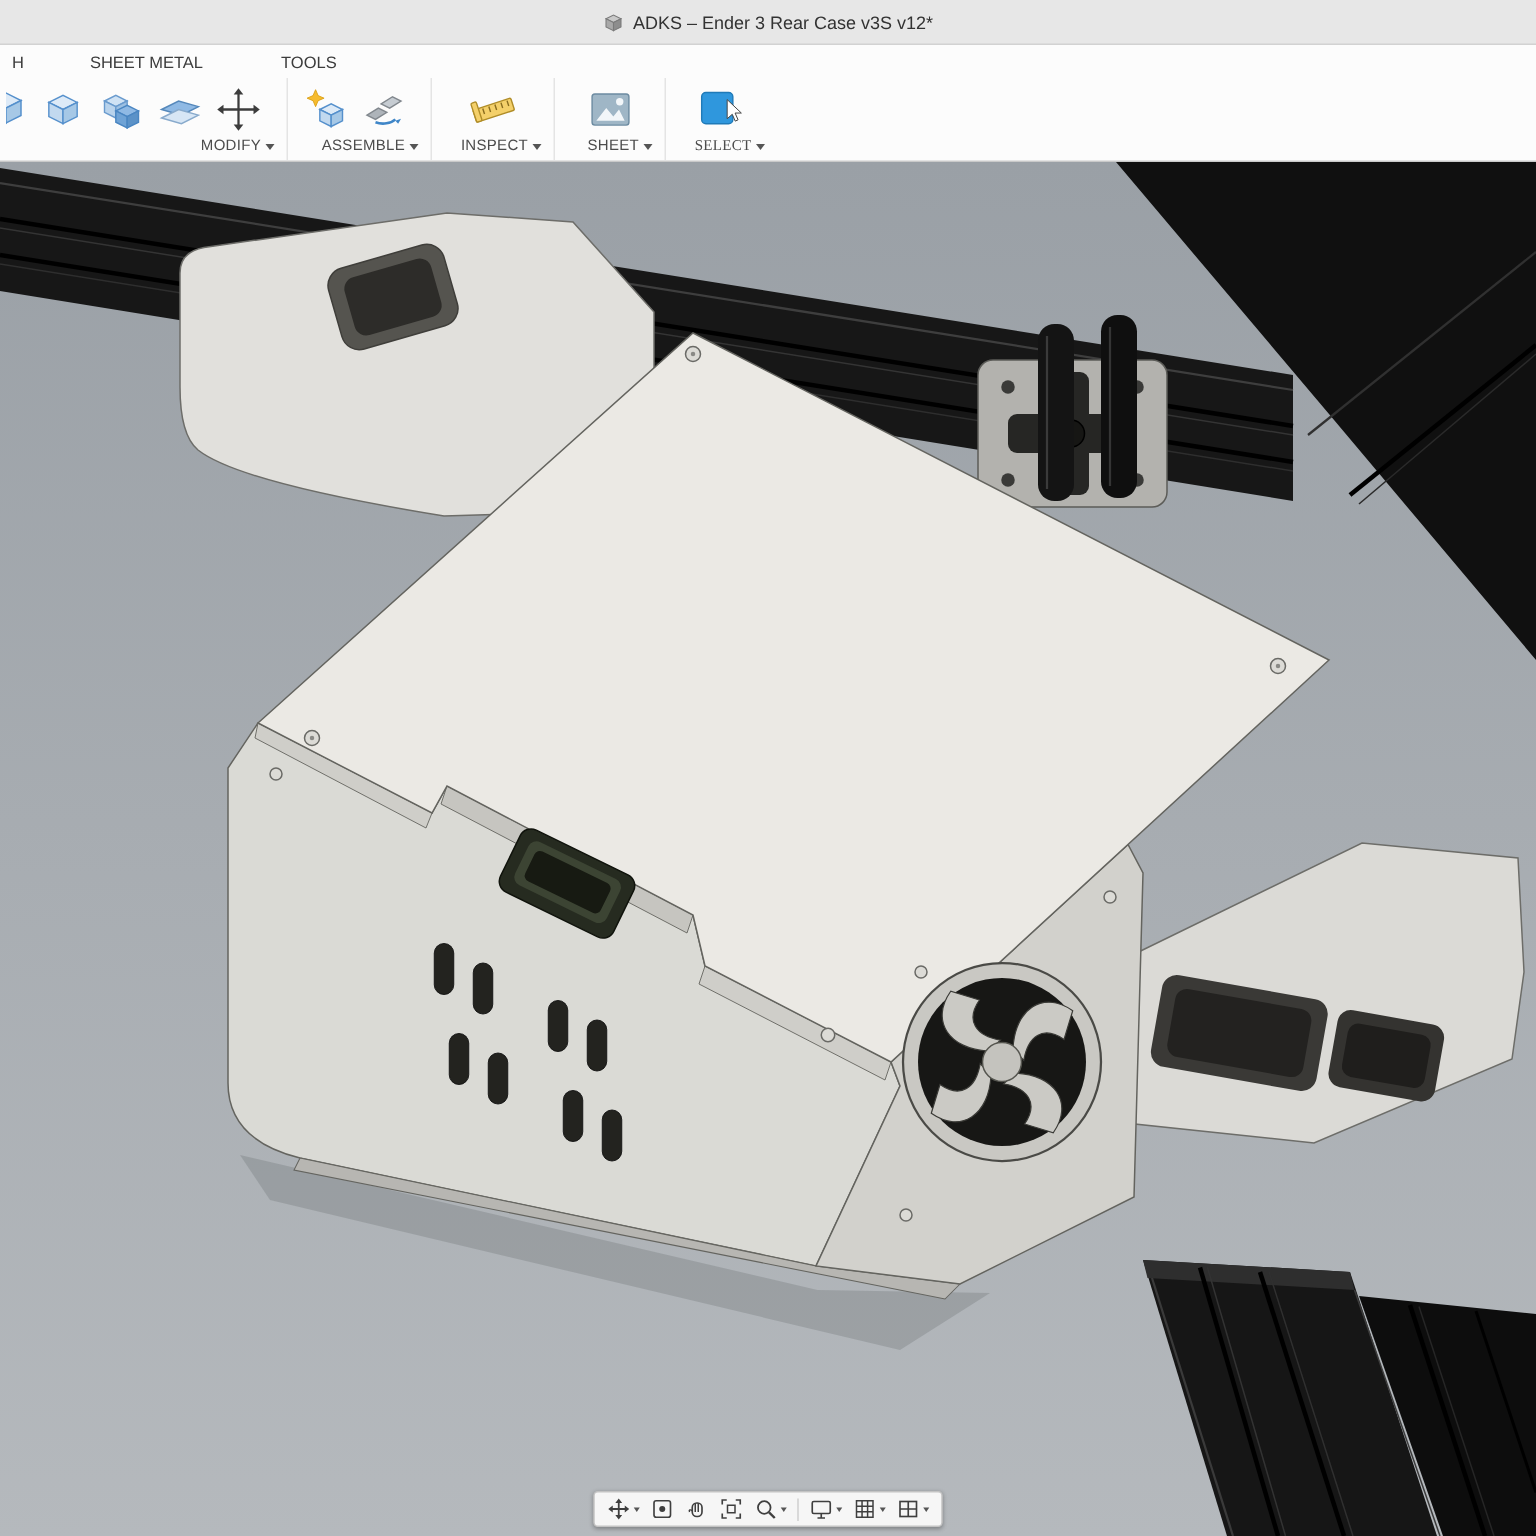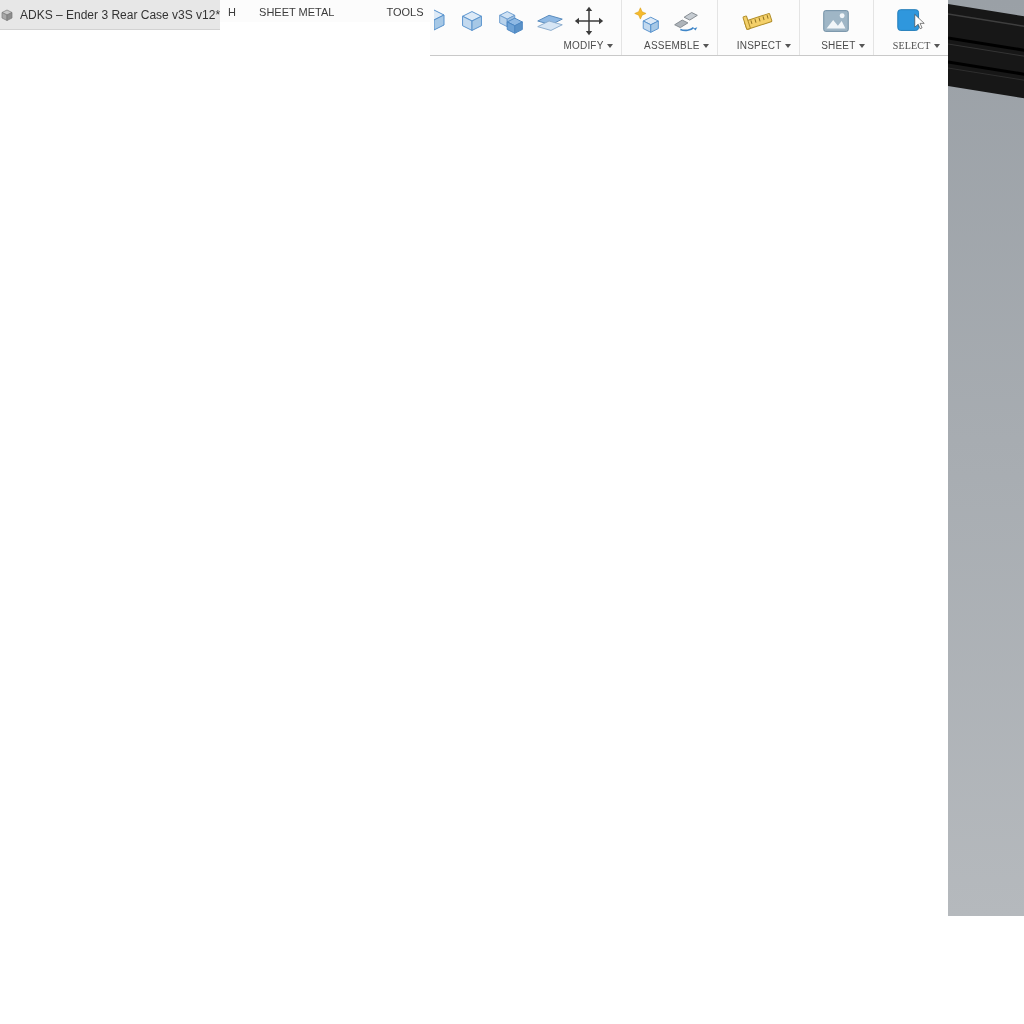--- a/index.html
+++ b/index.html
@@ -1,30 +1,30 @@
 <!DOCTYPE html>
 <html><head>
 <meta charset="utf-8">
 <style>
   * { margin:0; padding:0; box-sizing:border-box; }
   html,body { width:1024px; height:1024px; overflow:hidden; background:#fff;
               font-family:"Liberation Sans", sans-serif; }
-  .app { width:1024px; height:1024px; display:flex; flex-direction:row; }
+  .app { width:1024px; height:1024px; display:flex; flex-direction:column; }
 
   
   .titlebar { height:30px; background:#e7e7e7; border-bottom:1px solid #d2d2d2;
               display:flex; align-items:center; justify-content:center; gap:6px;
               font-size:12px; color:#333; flex:0 0 auto; }
   .doc-icon svg { display:block; }
 
   
   .tabs { height:22px; background:#fcfcfc; display:flex; align-items:flex-end;
           padding-left:2px; font-size:11px; color:#3c3c3c; flex:0 0 auto; }
   .tab { padding:3px 6px 4px; cursor:default; white-space:nowrap; }
-  .tab-sheet-metal { margin-left:11px; }
+  .tab-sheet-metal { margin-left:32px; }
   .tab-tools { margin-left:40px;text-align:right; }
 
   
   .toolbar { height:56px; background:#fcfcfc; border-bottom:1px solid #c9c9c9;
              display:flex; flex:0 0 auto; }
   .tgroup { display:flex; flex-direction:column; justify-content:space-between;
             padding:3px 8px 3px; border-right:1px solid #e4e4e4; overflow:hidden; }
   .ticons { display:flex; align-items:center; gap:5px; height:37px; }
   .ticon svg { display:block; }
   .tlabel { font-size:10px; color:#4c4c4c; display:flex; align-items:center;

